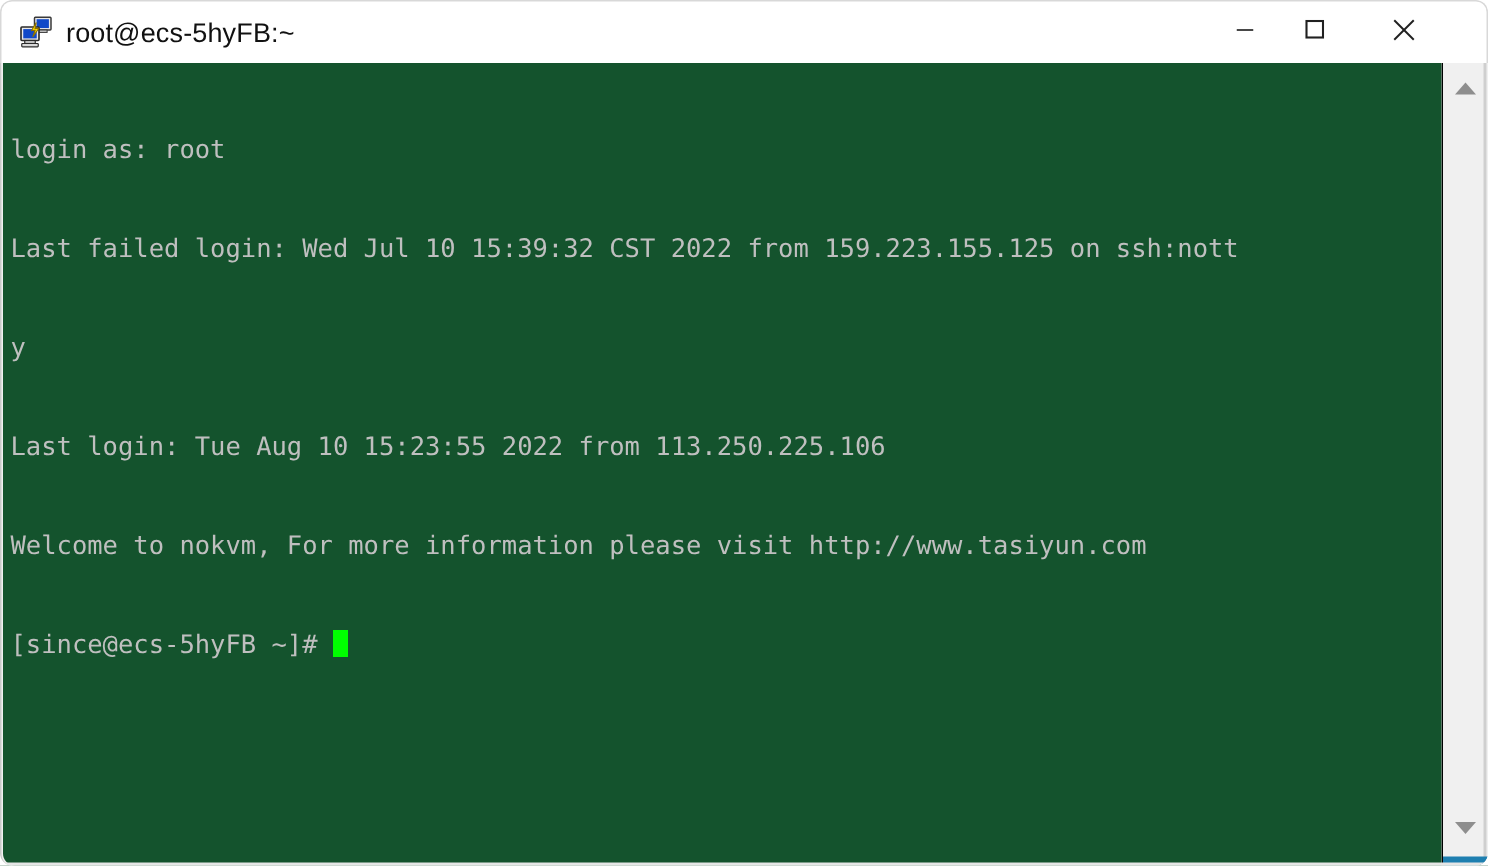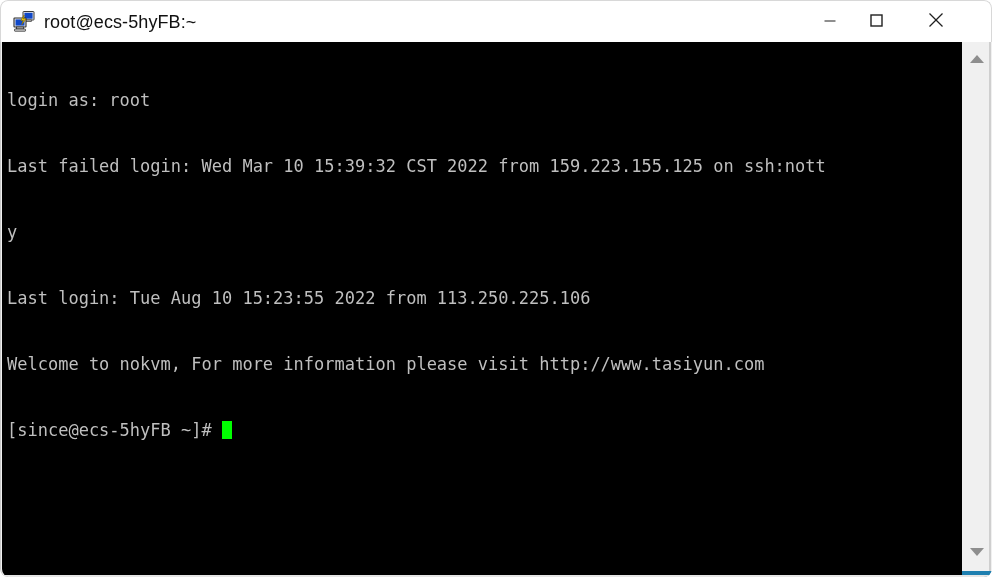--- a/index.html
+++ b/index.html
@@ -88,21 +88,21 @@
     border-bottom-right-radius: 8px;
     background: #f0f0f0;
     overflow: hidden;
   }
   #terminal {
     position: absolute;
     left: 1px;
     top: 0;
     width: 959px;
     height: 535px;
-    background: #000000;
+    background: #14532d;
     border-bottom-left-radius: 8px;
     overflow: hidden;
   }
   #screen {
     position: absolute;
     left: 5px;
     top: 3px;
     width: 952px;
     font-family: "DejaVu Sans Mono", "Liberation Mono", monospace;
     font-size: 17px;
@@ -241,21 +241,21 @@
         </svg>
       </span>
     </div>
   </div>
 
   <div id="terminal-wrap">
 
     <div id="terminal">
       <div id="screen">
         <div class="tline">login as: root</div>
-        <div class="tline">Last failed login: Wed Mar 10 15:39:32 CST 2022 from 159.223.155.125 on ssh:nott</div>
+        <div class="tline">Last failed login: Wed Jul 10 15:39:32 CST 2022 from 159.223.155.125 on ssh:nott</div>
         <div class="tline">y</div>
         <div class="tline">Last login: Tue Aug 10 15:23:55 2022 from 113.250.225.106</div>
         <div class="tline">Welcome to nokvm, For more information please visit http://www.tasiyun.com</div>
         <div class="tline"><span>[since@ecs-5hyFB ~]# </span><span class="cursor"></span></div>
       </div>
     </div>
 
     <div id="scrollbar">
       <div id="sb-up" class="sb-arrow">
         <span class="tri-up"></span>

